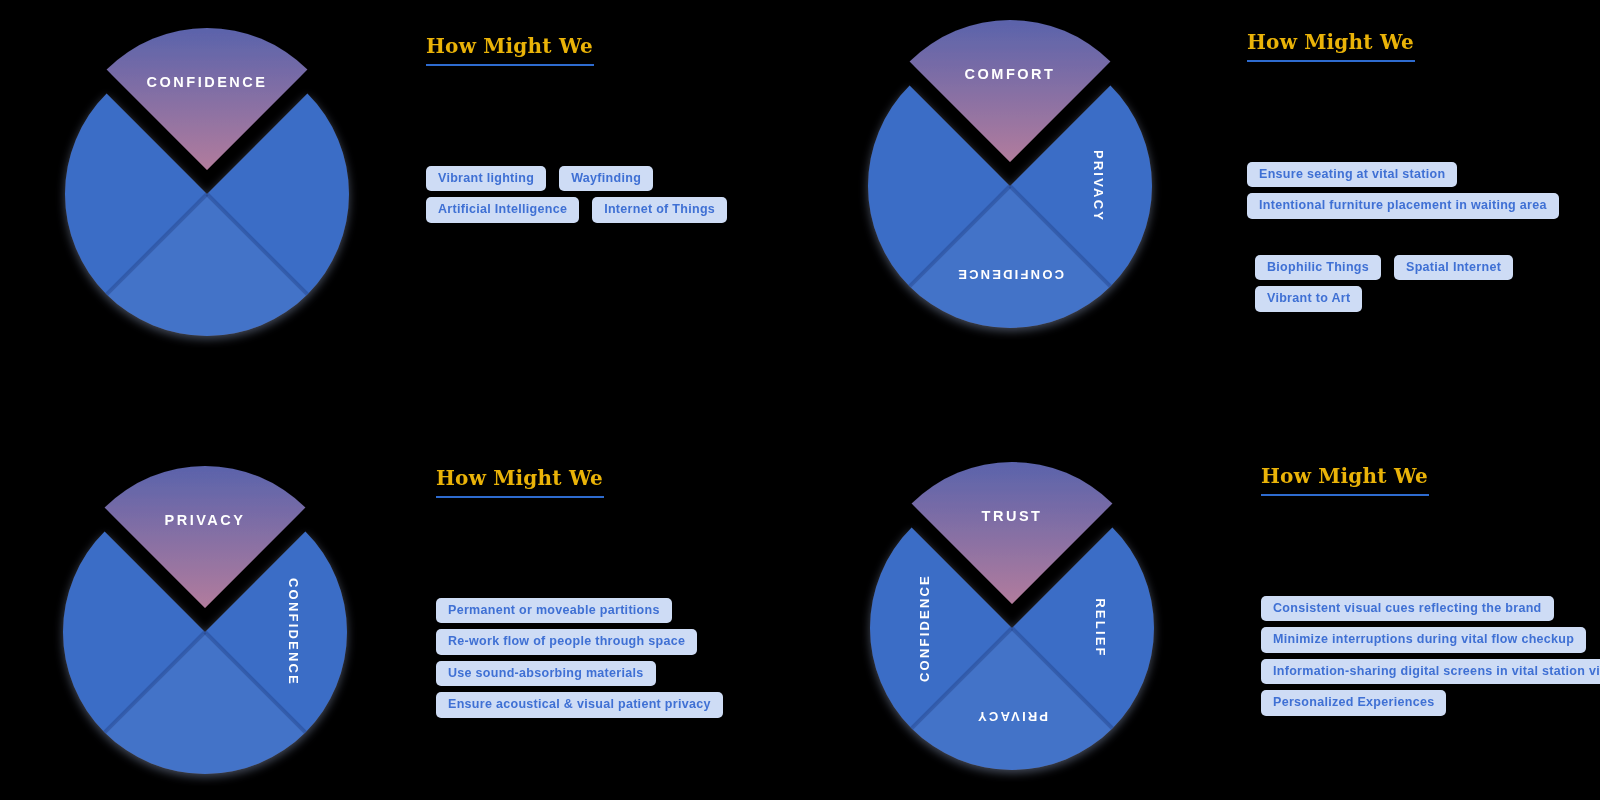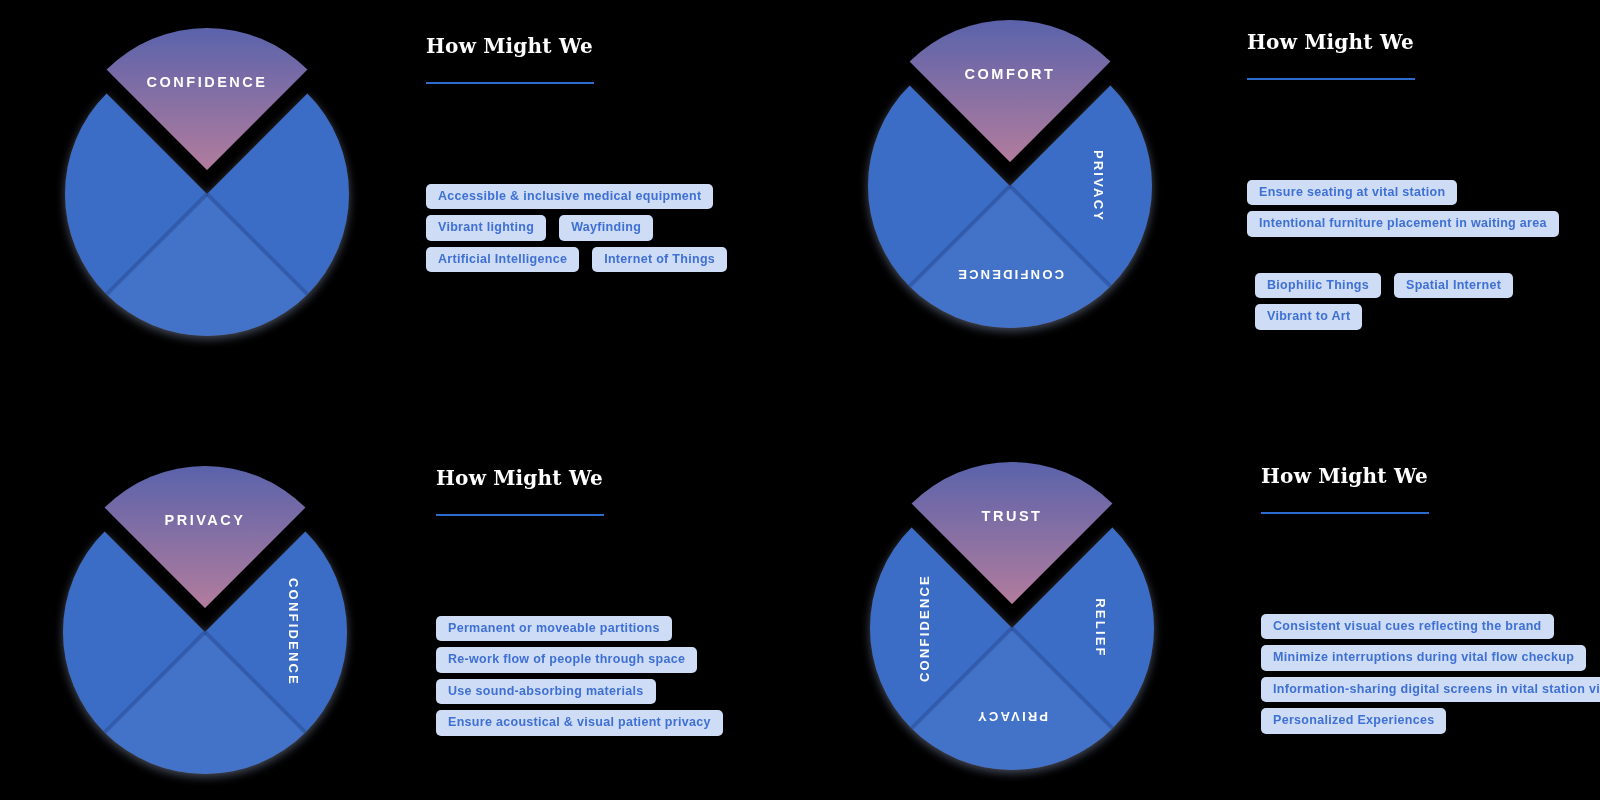--- a/index.html
+++ b/index.html
@@ -30,23 +30,23 @@
   .p4 .content-col { padding: 64px 0 0 84px; }
 
   .hmw {
     margin: 0;
     display: inline-block;
     width: 168px;
     font-family: "DejaVu Serif", serif;
     font-weight: 700;
     font-size: 20px;
     letter-spacing: 0.2px;
-    color: #ffffff;
+    color: #eab308;
     border-bottom: 2.5px solid #2e6bcf;
-    padding-bottom: 24px;
+    padding-bottom: 6px;
   }
 
   .chips { margin-top: 100px; }
   .chip-group + .chip-group { margin-top: 36px; }
   .chip-row { margin-bottom: 6px; display: flex; gap: 13px; }
   .chip {
     display: inline-block;
     background: #cedcf5;
     color: #3f70d4;
     font-size: 12.5px;
@@ -94,23 +94,20 @@
             <path d="M165,154 L64.6,53.6 A142,142 0 0 1 265.4,53.6 Z" fill="url(#wg0)" filter="url(#ws0)"></path>
             <text x="0" y="0" text-anchor="middle" dominant-baseline="central" transform="translate(165,65.96) rotate(0)" class="wedge-label">CONFIDENCE</text>
           </svg>
         </div>
     </div>
     <div class="content-col">
       <h2 class="hmw">How Might We</h2>
       <div class="chips">
           <div class="chip-group">
             <div class="chip-row">
-              <span class="chip">Accessible &amp; inclusive medical equipment</span>
-            </div>
-            <div class="chip-row">
               <span class="chip">Vibrant lighting</span>
               <span class="chip">Wayfinding</span>
             </div>
             <div class="chip-row">
               <span class="chip">Artificial Intelligence</span>
               <span class="chip">Internet of Things</span>
             </div>
           </div>
         </div>
     </div>

